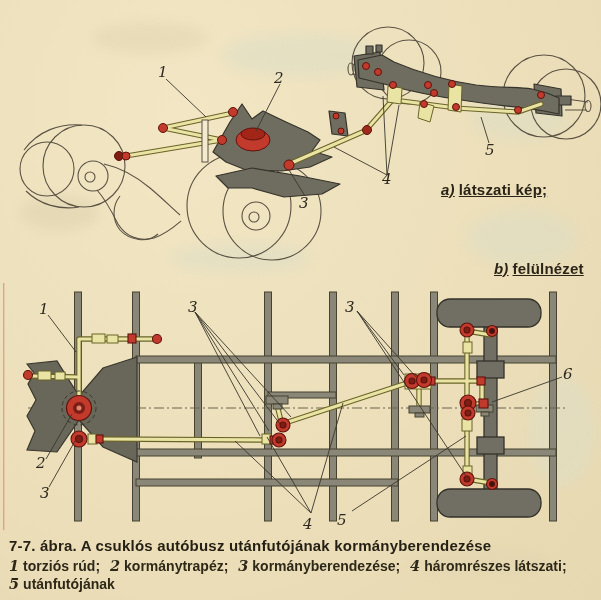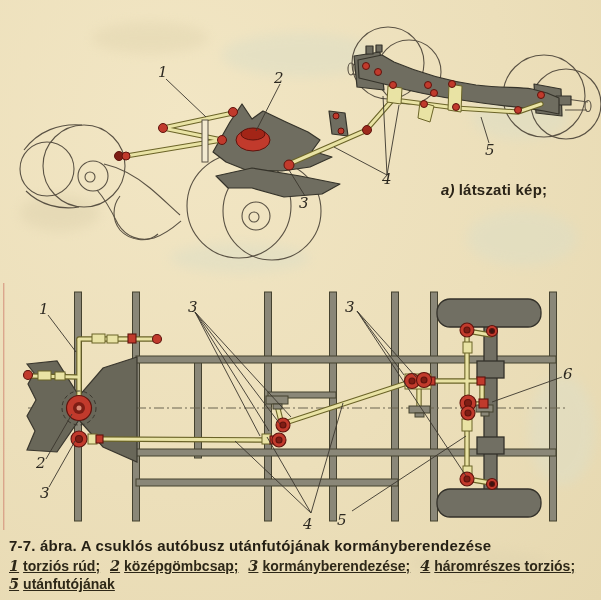--- a/index.html
+++ b/index.html
@@ -7,26 +7,26 @@
     position:relative;width:601px;height:600px;overflow:hidden;
     background:#ecdfba;
     background-image:radial-gradient(ellipse at 30% 20%, #f2e6c4 0%, #ecdfba 55%, #e6d8b0 100%);
     font-family:"Liberation Sans",sans-serif;color:#2c2820;
   }
   .art{position:absolute;left:0;top:0;}
   .num{
     position:absolute;font:italic 15px "DejaVu Serif",serif;color:#2c2820;
     line-height:16px;
   }
-  .viewcap{position:absolute;font:700 15px "Liberation Sans",sans-serif;color:#2b2418;letter-spacing:.2px;}
+  .viewcap{position:absolute;font:700 15px "Liberation Sans",sans-serif;color:#2b2418;letter-spacing:.2px;text-decoration:underline;}
   .viewcap .pfx{font-style:italic;margin-right:4px;}
   .capblock{position:absolute;left:9px;top:537px;width:586px;}
   .captitle{font:700 15px "Liberation Sans",sans-serif;color:#241f14;letter-spacing:.2px;}
   .legend{margin-top:3px;font:700 14px "Liberation Sans",sans-serif;color:#2e2818;line-height:18px;}
-  .litem{margin-right:6px;text-decoration:underline;}
+  .litem{margin-right:6px;}
   .lnum{font:italic 700 14.5px "DejaVu Serif",serif;margin-right:4px;}
 </style>
 </head>
 <body>
 
 <div class="page">
 
 <svg class="art" width="601" height="600" viewBox="0 0 601 600">
   <defs>
     <filter id="blur">
@@ -293,25 +293,28 @@
 <span class="num" style="left:40px;top:485px">3</span>
 <span class="num" style="left:188px;top:299px">3</span>
 <span class="num" style="left:345px;top:299px">3</span>
 <span class="num" style="left:303px;top:516px">4</span>
 <span class="num" style="left:337px;top:512px">5</span>
 <span class="num" style="left:563px;top:366px">6</span>
 
 <div class="viewcap" style="left:441px;top:181px">
   <span class="pfx">a)</span><span>látszati kép;</span>
 </div>
+<div class="viewcap" style="left:494px;top:260px">
+  <span class="pfx">b)</span><span>felülnézet</span>
+</div>
 
 <div class="capblock">
   <div class="captitle">7-7. ábra. A csuklós autóbusz utánfutójának kormányberendezése</div>
   <div class="legend">
     <span class="litem"><span class="lnum">1</span><span class="lterm">torziós rúd;</span></span>
-    <span class="litem"><span class="lnum">2</span><span class="lterm">középgömbcsap;</span></span>
+    <span class="litem"><span class="lnum">2</span><span class="lterm">kormánytrapéz;</span></span>
     <span class="litem"><span class="lnum">3</span><span class="lterm">kormányberendezése;</span></span>
-    <span class="litem"><span class="lnum">4</span><span class="lterm">háromrészes torziós;</span></span>
+    <span class="litem"><span class="lnum">4</span><span class="lterm">háromrészes látszati;</span></span>
     <span class="litem"><span class="lnum">5</span><span class="lterm">utánfutójának</span></span>
   </div>
 </div>
 
 </div>
 
 </body></html>

